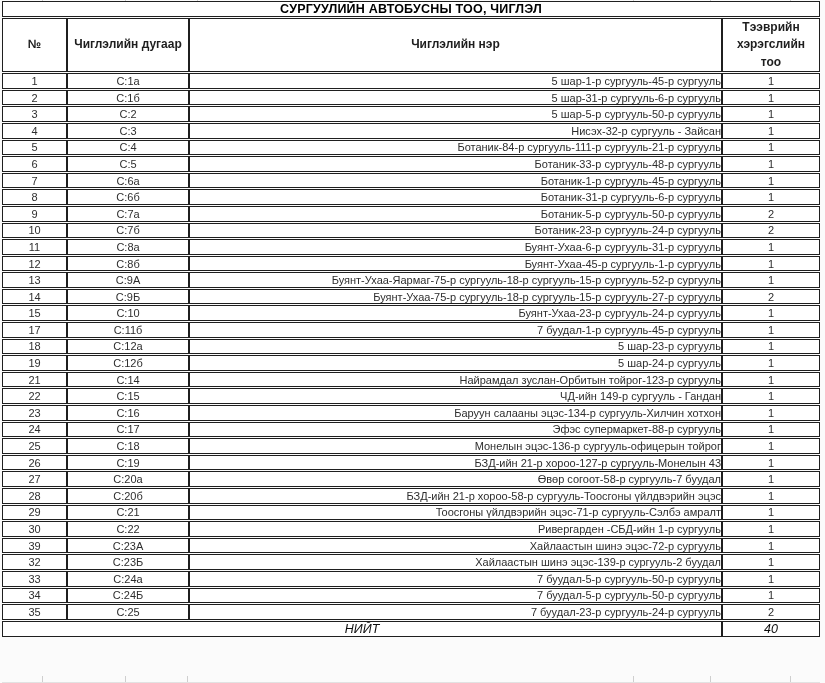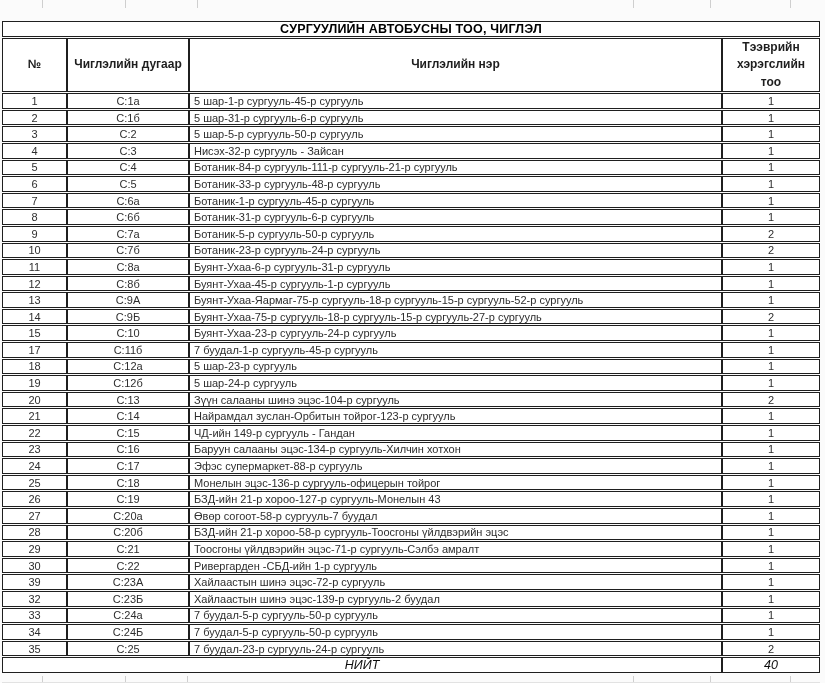--- a/index.html
+++ b/index.html
@@ -8,21 +8,21 @@
     background:#fbfbfb;
     font-family:"Liberation Sans", sans-serif;
     position:relative;overflow:hidden;
   }
   
   .gridstub{position:absolute;width:1px;background:#cfcfcf;}
   .topgrid .gridstub{top:0;height:8px;}
   .botgrid .gridstub{top:676px;height:7px;}
   .hstub{position:absolute;left:2px;top:682px;width:818px;height:1px;background:#e2e2e2;}
 
-  .sheet{position:absolute;left:2px;top:20px;width:820px;}
+  .sheet{position:absolute;left:2px;top:0;width:820px;}
   table{
     border-collapse:separate;
     border-spacing:0 1px;
     width:818px;
     table-layout:fixed;
   }
   th,td{
     border:1px solid #1f1f1f;
     background:#ffffff;
     color:#2e2e2e;
@@ -35,21 +35,21 @@
   .title-cell{
     font-weight:bold;color:#000;font-size:12.5px;
     height:12px;text-align:center;letter-spacing:.2px;
   }
   .head-row th{
     height:51px;font-weight:bold;text-align:center;
     font-size:12px;color:#1e1e1e;white-space:normal;
     padding:0 6px;line-height:1.45;
   }
   tbody td{height:13.6px;text-align:center;}
-  tbody td.c-name{text-align:left;padding-left:4px;margin-left:44px;}
+  tbody td.c-name{text-align:right;padding-left:4px;margin-left:44px;}
   tfoot td{
     height:14px;font-weight:normal;font-style:italic;
     text-align:center;font-size:12.5px;color:#0c0c0c;
   }
 </style>
 </head>
 <body>
 
 <div class="topgrid">
   <div class="gridstub" style="left:42px"></div>
@@ -182,26 +182,20 @@
           <td class="c-name">5 шар-23-р сургууль</td>
           <td class="c-count">1</td>
         </tr>
         <tr>
           <td class="c-num">19</td>
           <td class="c-code">С:12б</td>
           <td class="c-name">5 шар-24-р сургууль</td>
           <td class="c-count">1</td>
         </tr>
         <tr>
-          <td class="c-num">20</td>
-          <td class="c-code">С:13</td>
-          <td class="c-name">Зүүн салааны шинэ эцэс-104-р сургууль</td>
-          <td class="c-count">2</td>
-        </tr>
-        <tr>
           <td class="c-num">21</td>
           <td class="c-code">С:14</td>
           <td class="c-name">Найрамдал зуслан-Орбитын тойрог-123-р сургууль</td>
           <td class="c-count">1</td>
         </tr>
         <tr>
           <td class="c-num">22</td>
           <td class="c-code">С:15</td>
           <td class="c-name">ЧД-ийн 149-р сургууль - Гандан</td>
           <td class="c-count">1</td>

